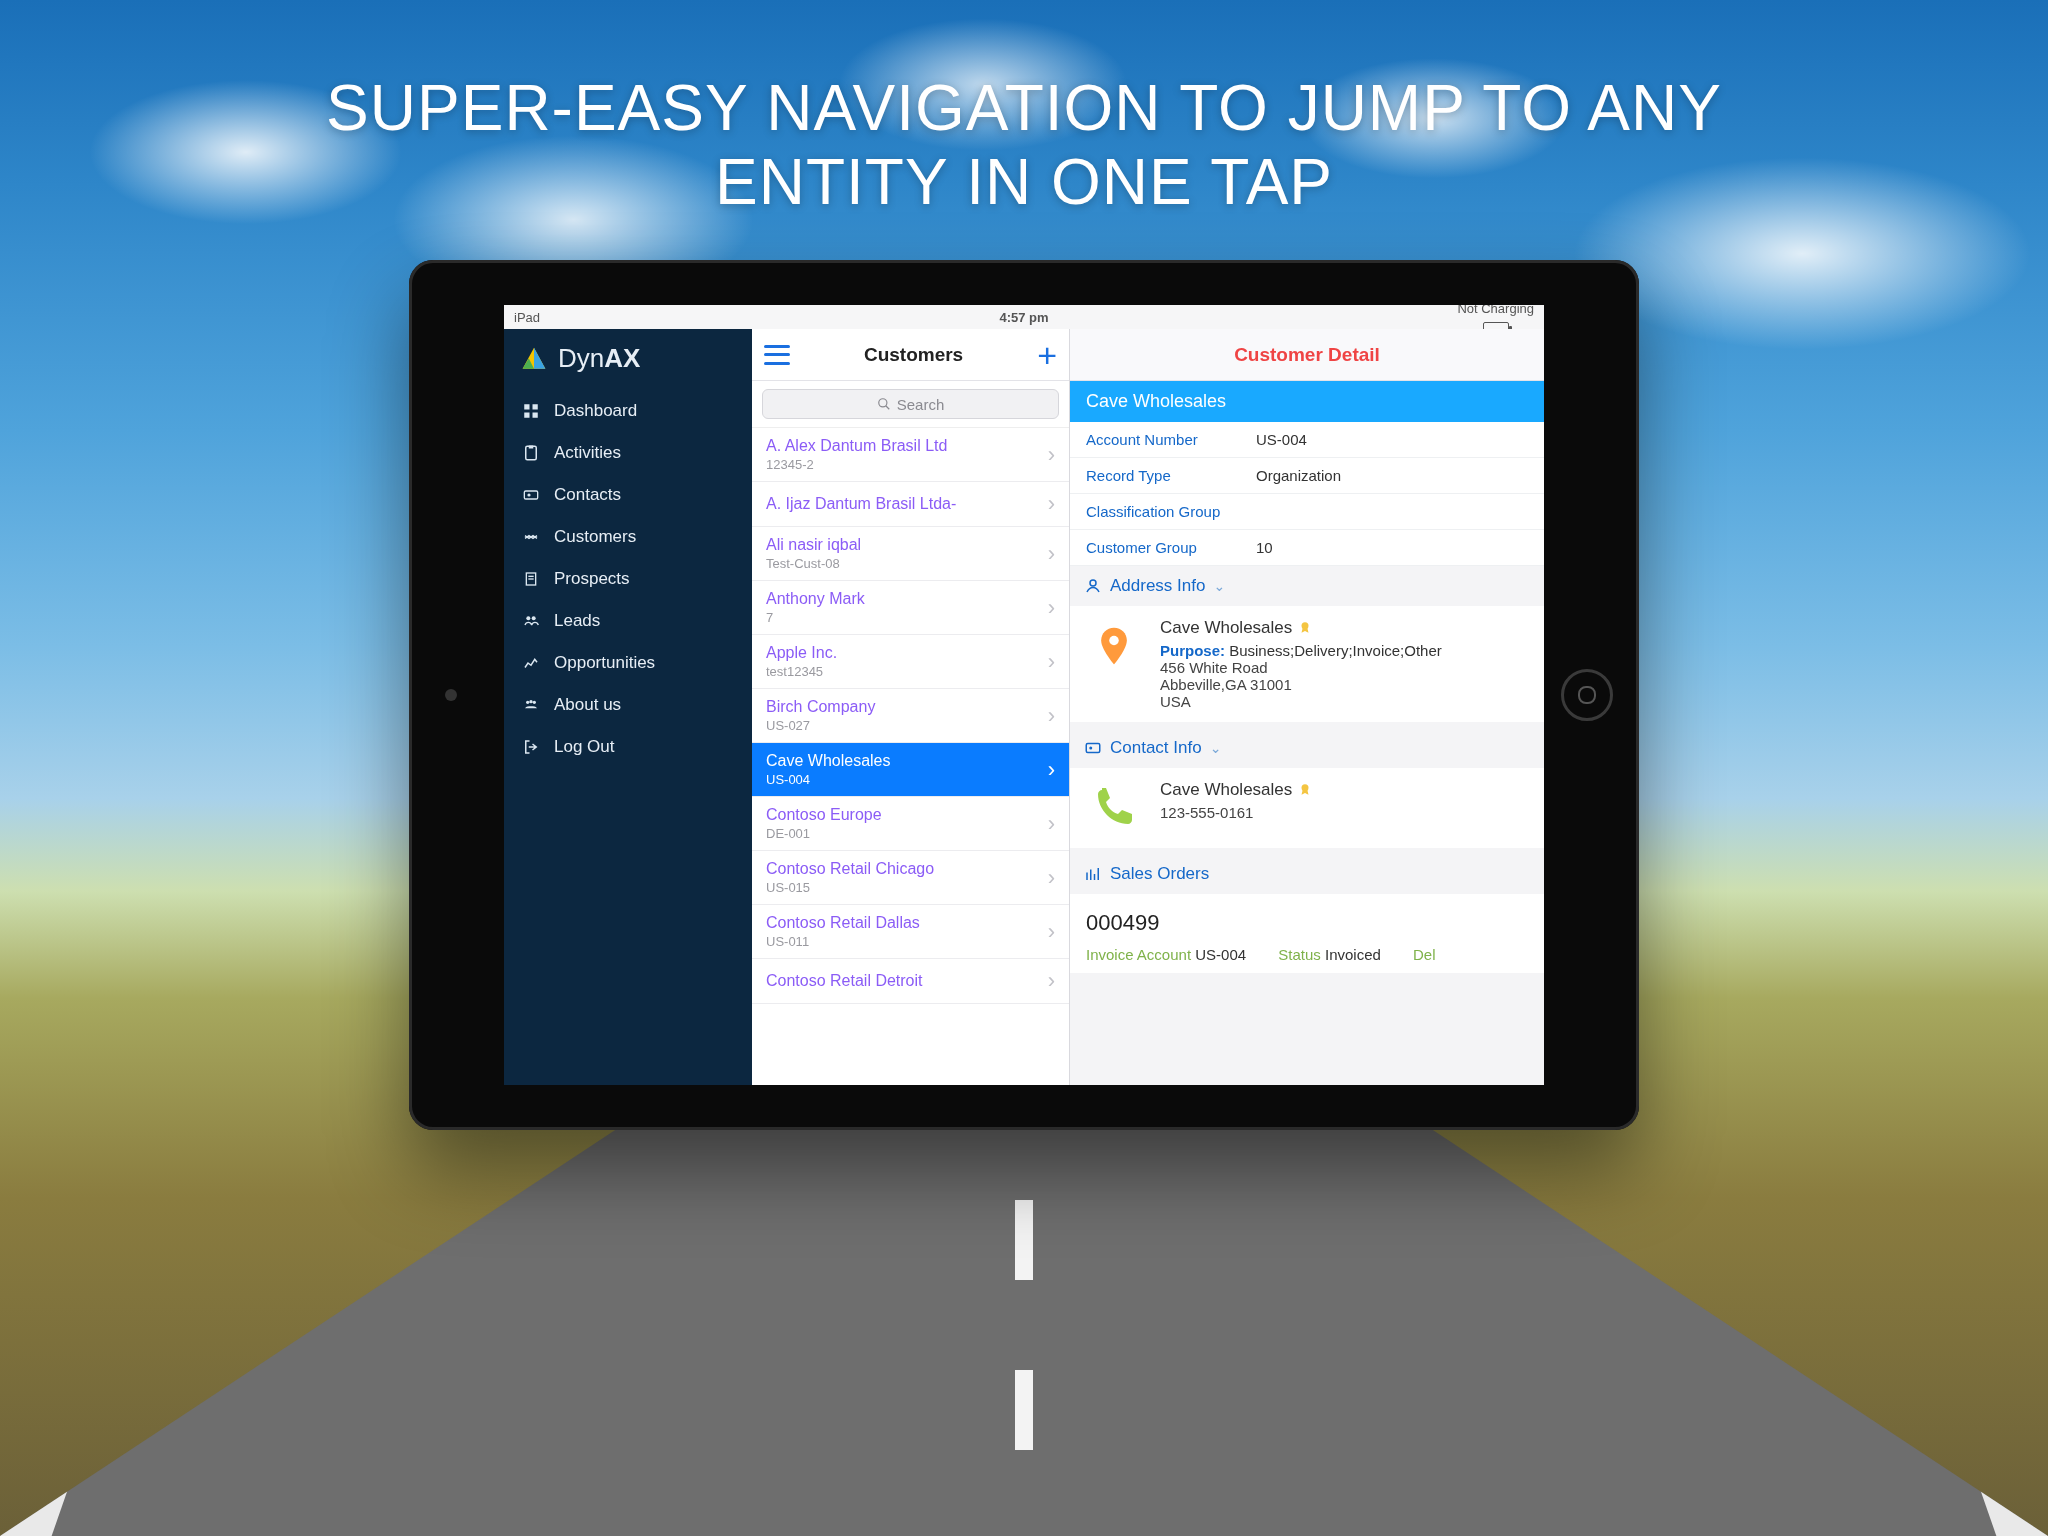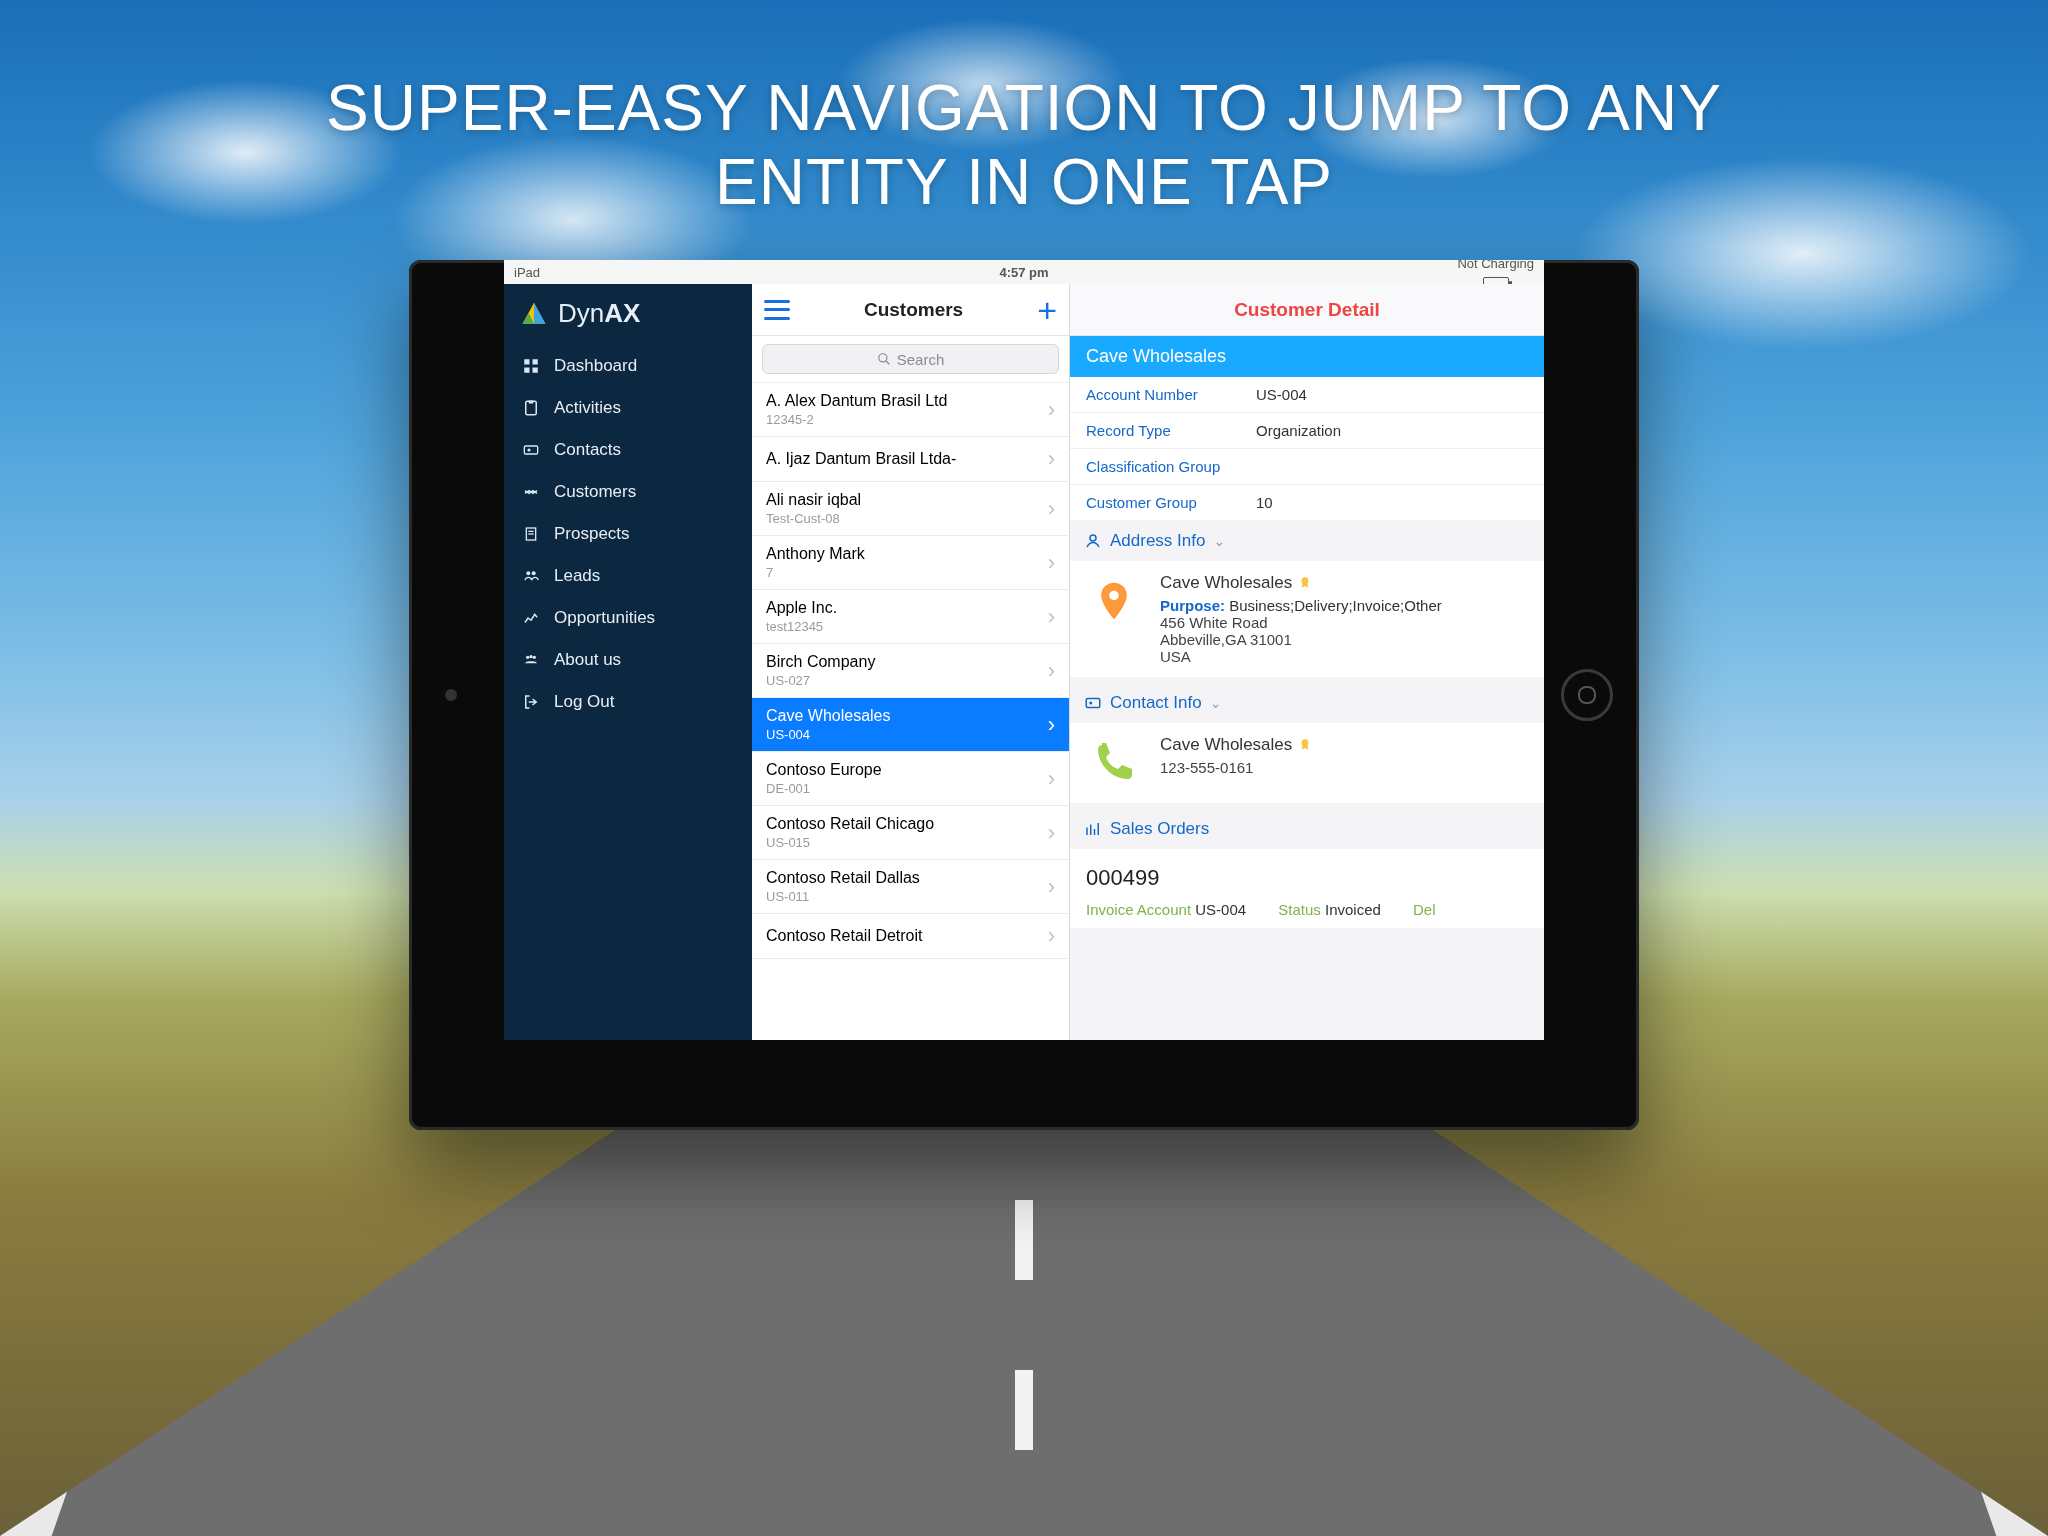--- a/index.html
+++ b/index.html
@@ -42,23 +42,23 @@
   position: absolute; top: 72px; left: 0; right: 0;
   color: #fff; text-align: center; font-weight: 300;
   font-size: 64px; letter-spacing: 1px;
   text-shadow: 0 2px 8px rgba(0,0,0,.25);
   line-height: 1.15;
 }
 
 .ipad {
   position: absolute; left: 50%; top: 260px; transform: translateX(-50%);
   width: 1230px; height: 870px;
-  background: #0a0a0a; border-radius: 12px;
+  background: #0a0a0a; border-radius: 24px;
   box-shadow: 0 40px 80px rgba(0,0,0,.45), inset 0 0 0 3px #2a2a2a;
-  display: flex; justify-content: center;
+  display: flex; align-items: center; justify-content: center;
 }
 .camera { position:absolute; left:36px; top:50%; width:12px; height:12px; border-radius:50%; background:#333; transform:translateY(-50%);}
 .home   { position:absolute; right:26px; top:50%; width:52px; height:52px; border-radius:50%; border:3px solid #3a3a3a; transform:translateY(-50%);}
 .home::after{content:"";position:absolute;inset:14px;border:2px solid #555;border-radius:8px;}
 
 .screen {
   width: 1040px; height: 780px; background:#fff; position: relative; overflow:hidden;
 }
 
 .statusbar {
@@ -83,21 +83,21 @@
 .listcol { width: 318px; border-right:1px solid #d9d9de; background:#fff; display:flex; flex-direction:column;}
 .listhead { height:52px; display:flex; align-items:center; justify-content:space-between; padding:0 12px; border-bottom:1px solid #e3e3e8;}
 .hamburger{width:26px;height:20px;display:flex;flex-direction:column;justify-content:space-between;}
 .hamburger span{height:3px;background:#1a6fe0;border-radius:2px;}
 .listhead h2{font-size:19px;font-weight:600;color:#222;}
 .plus{font-size:34px;color:#1a6fe0;line-height:20px;font-weight:300;}
 .searchwrap{padding:8px 10px;border-bottom:1px solid #eee;}
 .search{width:100%;height:30px;border:1px solid #d6d6db;border-radius:6px;background:#f1f1f3;display:flex;align-items:center;justify-content:center;gap:6px;color:#8a8a90;font-size:15px;}
 .list{flex:1;overflow:hidden;}
 .row{padding:9px 14px;border-bottom:1px solid #ececef;display:flex;justify-content:space-between;align-items:center;cursor:pointer;}
-.row .txt .t{font-size:16px;color:#000000;}
+.row .txt .t{font-size:16px;color:#8b5cf6;}
 .row .txt .s{font-size:13px;color:#9a9aa0;margin-top:2px;}
 .row.selected{background:#0a7cff;color:#fff;}
 .row.selected .t,.row.selected .s{color:#fff;}
 .chev{color:#c2c2c8;font-size:22px;}
 .row.selected .chev{color:#fff;}
 
 .detail { flex:1; background:#f4f4f6; display:flex; flex-direction:column; }
 .detailhead{height:52px;display:flex;align-items:center;justify-content:center;border-bottom:1px solid #e3e3e8;background:#f9f9fb;font-size:19px;font-weight:600;color:#ef4444;}
 .namebar{background:#19a9ff;color:#fff;padding:10px 16px;font-size:18px;}
 .kv{background:#fff;}

